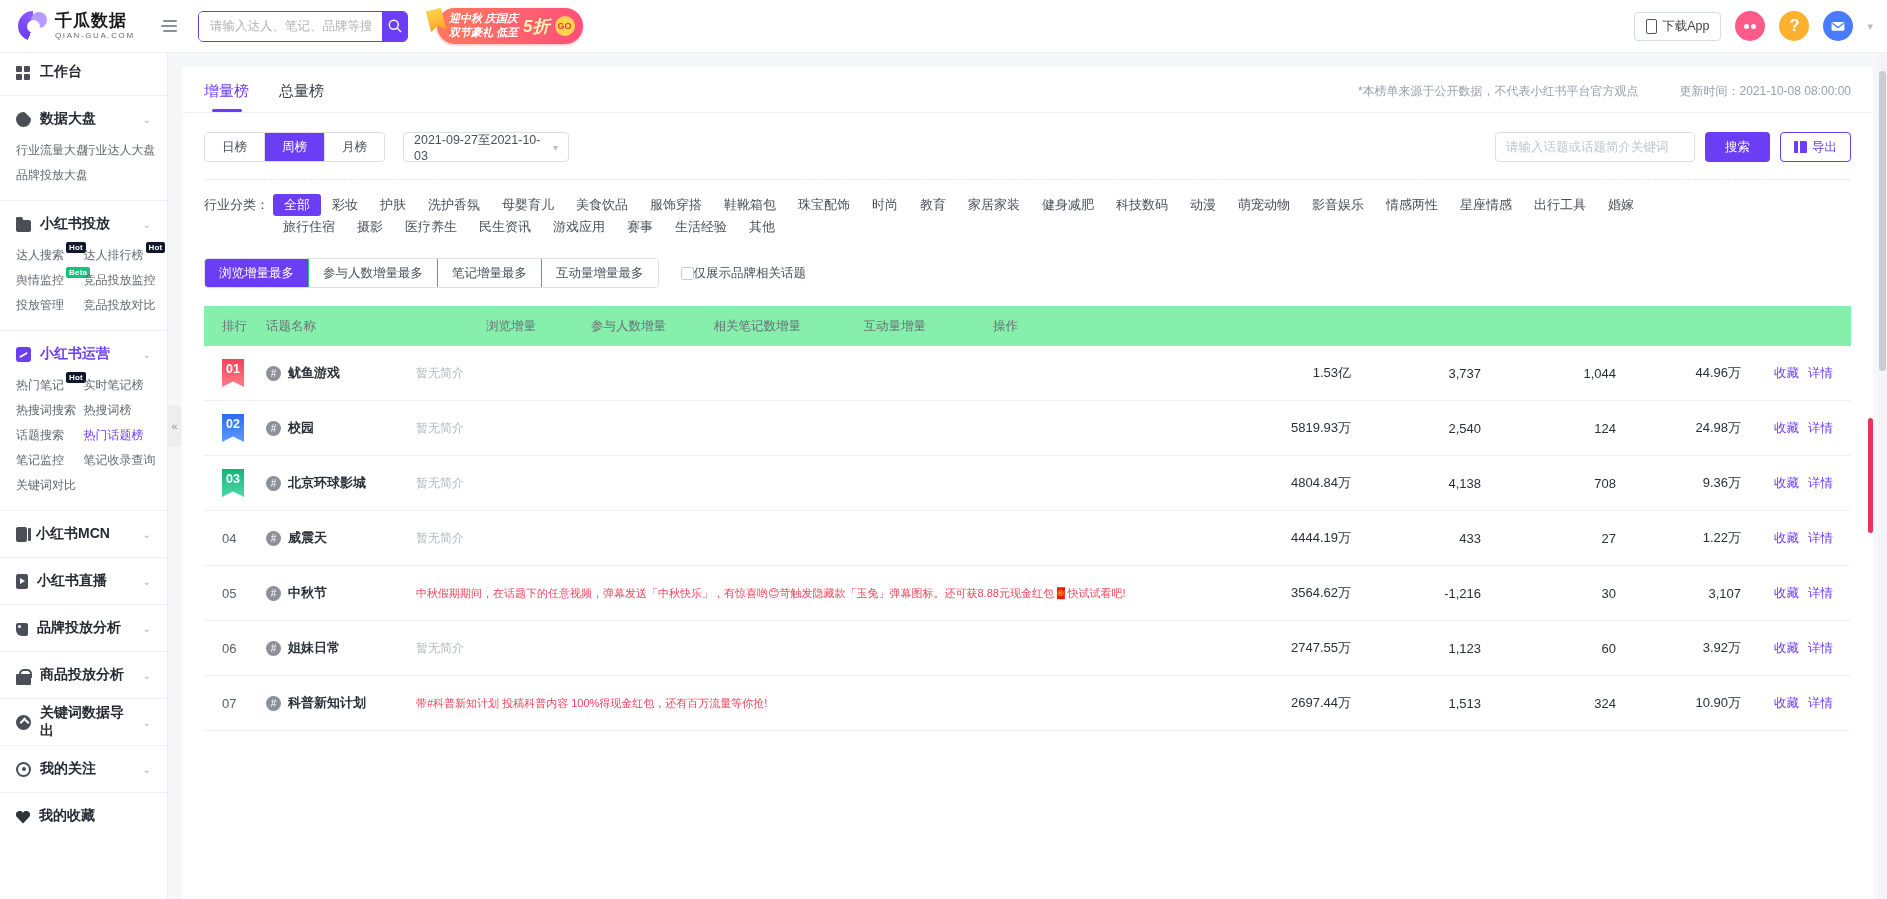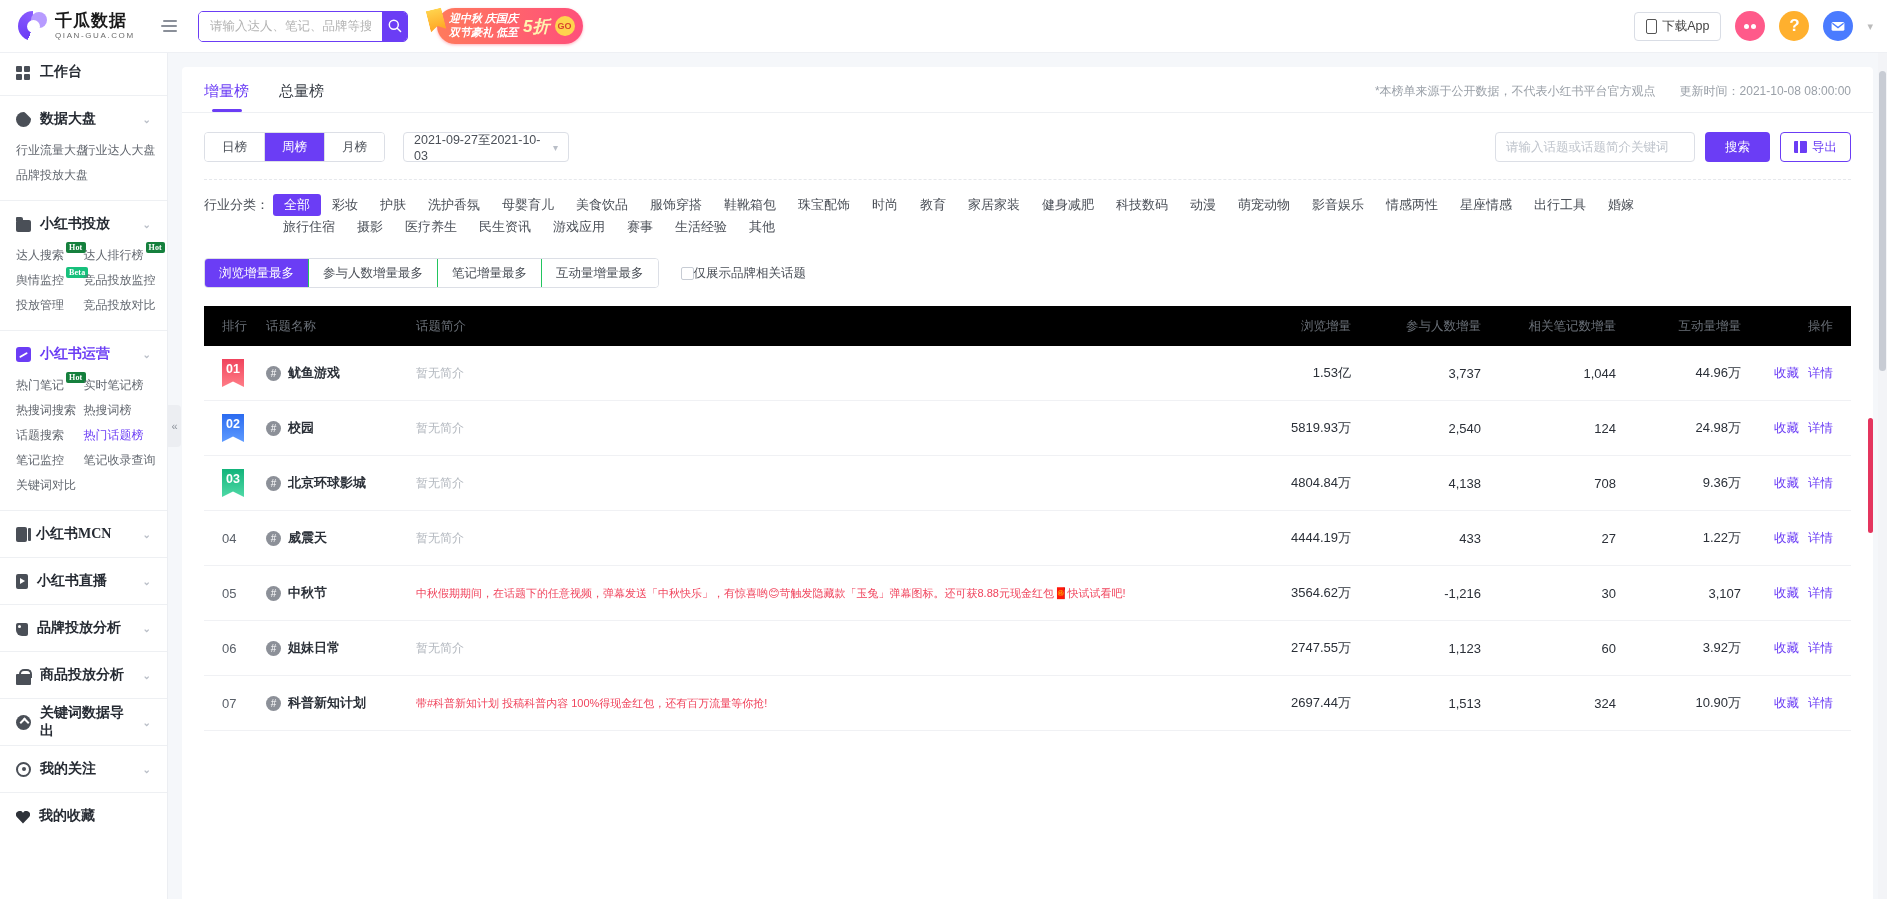--- a/index.html
+++ b/index.html
@@ -101,42 +101,42 @@
   .rnd-pink { background:#ff5a8a; }
   .rnd-pink .d { width:5px;height:5px;border-radius:50%;background:#fff;margin:0 1px; }
   .rnd-amber { background:#ffb02e; color:#fff; font-size:17px; font-weight:bold; }
   .rnd-blue { background:#4a7bff; }
   .rnd-blue svg { width:16px;height:16px; }
   .caret-down { color:#bbb; font-size:11px; cursor:pointer; }
 
   
   .sidebar {
     position: absolute; top: 53px; left: 0; width: 168px; bottom: 0;
-    background: #fff; border-right: 1px solid #eceef2; overflow: hidden; font-family: Liberation Serif, serif;
+    background: #fff; border-right: 1px solid #eceef2; overflow: hidden;
   }
   .sb-group { padding: 0 16px; }
   .sb-head {
     display:flex; align-items:center; gap:9px; height: 38px; cursor:pointer;
     font-size: 14px; font-weight: bold; color: #262b33;
   }
   .sb-head.active { color:#6b3df5; }
   .sb-head .chev { margin-left:auto; color:#b9bec7; font-size:10px; }
   .sb-sep { height:1px; background:#eef0f3; margin: 4px 0; }
   .sb-links { display:flex; flex-wrap:wrap; padding-bottom: 8px; }
   .sb-link {
     width: 50%; font-size: 12px; color: #62676f; line-height: 25px;
     cursor:pointer; position:relative; white-space:nowrap;
   }
   .sb-link.sel { color:#6b3df5; }
   .tag {
     position:absolute; top:-1px; margin-left:2px;
     font-size: 8px; color:#fff; padding: 0 3px; border-radius: 2px;
     line-height: 11px; font-weight:bold; letter-spacing:.2px;
   }
-  .tag.hot { background:#15803d; }
+  .tag.hot { background:#0f172a; }
   .tag.beta { background:#17c07c; }
 
   .sb-icon { width:15px;height:15px;flex:none;display:inline-block;position:relative; }
   .ic-grid i{position:absolute;width:6px;height:6px;background:#4a4f57;border-radius:1px;}
   .ic-grid i:nth-child(1){left:0;top:1px;} .ic-grid i:nth-child(2){left:8px;top:1px;}
   .ic-grid i:nth-child(3){left:0;top:9px;} .ic-grid i:nth-child(4){left:8px;top:9px;}
   .ic-pie{border-radius:50%;background:#4a4f57;}
   .ic-pie::after{content:"";position:absolute;left:7px;top:-1px;width:9px;height:9px;background:#fff;
     clip-path: polygon(0 0,100% 0,100% 100%);}
   .ic-folder{background:#4a4f57;border-radius:2px;height:12px;top:2px;}
@@ -178,21 +178,21 @@
   .tabs-row { display:flex; align-items:center; padding: 15px 22px 0 22px; position:relative; }
   .tab {
     font-size: 15px; color:#3c4149; margin-right: 30px; padding-bottom: 11px;
     cursor:pointer; position:relative;
   }
   .tab.active { color:#6b3df5; }
   .tab.active::after {
     content:""; position:absolute; left:50%; transform:translateX(-50%); bottom:0;
     width: 30px; height:3px; background:#6b3df5; border-radius:2px;
   }
-  .tabs-right { margin-left:auto; display:flex; align-items:center; gap: 24px; padding-bottom: 11px; }
+  .tabs-right { margin-left:auto; display:flex; align-items:center; gap: 41px; padding-bottom: 11px; }
   .note { font-size: 12px; color:#9aa0a8; }
 
   .tabs-underline { height:1px; background:#eef0f3; margin: 0 0 0 0; }
 
   .filter-row { display:flex; align-items:center; padding: 19px 22px 0 22px; }
   .seg { display:flex; border:1px solid #dcdfe6; border-radius:4px; overflow:hidden; height: 30px; }
   .seg div {
     padding: 0 17px; display:flex;align-items:center; font-size:12.5px; color:#4a4f57;
     cursor:pointer; border-right:1px solid #dcdfe6; background:#fff;
   }
@@ -241,21 +241,21 @@
   }
   .sortseg div:last-child{border-right:none;}
   .sortseg div.on{ background:#6b3df5;color:#fff; }
   .chkwrap { display:flex; align-items:center; margin-left: 22px; cursor:pointer; }
   .chkbox { width:13px;height:13px;border:1px solid #c7ccd4;border-radius:2px;background:#fff; }
   .chklabel { font-size:12.5px; color:#4a4f57; }
 
   
   .tbl { margin: 18px 22px 0 22px; }
   .thead {
-    display:flex; align-items:center; background:#000000; height: 40px;
+    display:flex; align-items:center; background:#86efac; height: 40px;
     font-size:12.5px; color:#6a7078;
   }
   .trow {
     display:flex; align-items:center; border-bottom:1px solid #f0f1f4; min-height: 55px;
   }
   .c-rank { width: 62px; padding-left: 18px; flex:none; }
   .c-name { width: 150px; flex:none; }
   .c-desc { flex: 1; padding-right: 22px; }
   .c-num { width: 120px; text-align: right; flex:none; }
   .c-num2 { width: 130px; text-align: right; flex:none; }
@@ -559,21 +559,20 @@
         <div class="chkwrap">
           <span class="chkbox"></span>
           <span class="chklabel">仅展示品牌相关话题</span>
         </div>
       </div>
 
       <div class="tbl">
         <div class="thead">
           <div class="c-rank">排行</div>
           <div class="c-name">话题名称</div>
-          <div class="c-desc">话题简介</div>
           <div class="c-num">浏览增量</div>
           <div class="c-num2">参与人数增量</div>
           <div class="c-num3">相关笔记数增量</div>
           <div class="c-num4">互动量增量</div>
           <div class="c-op">操作</div>
         </div>
         <div id="tbody">
             <div class="trow">
               <div class="c-rank">
                 <div class="medal m1">01</div>

